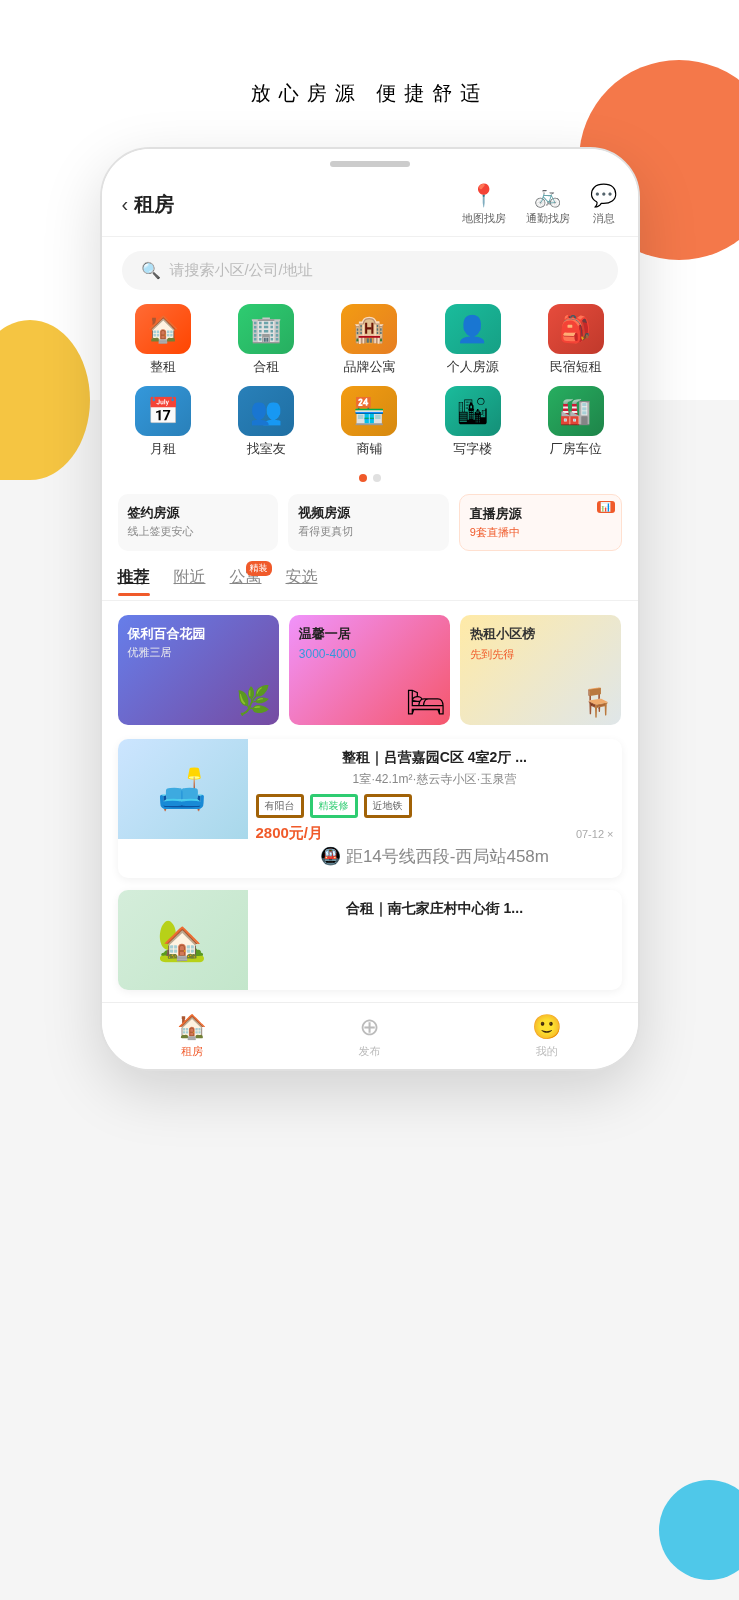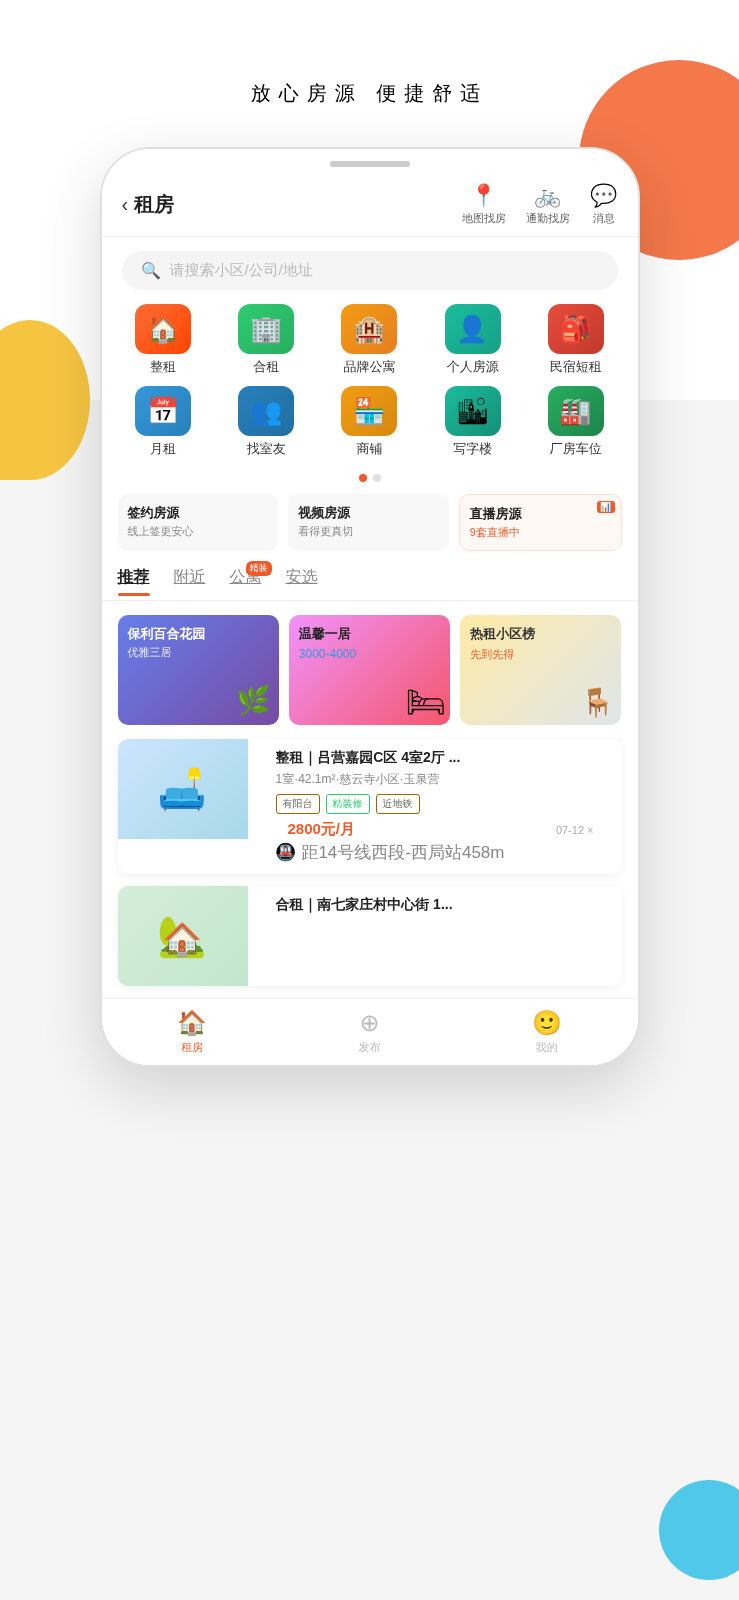--- a/index.html
+++ b/index.html
@@ -391,21 +391,22 @@
       overflow: hidden;
     }
     .listing-img-interior {
       background: linear-gradient(135deg, #cce5ff, #a8d8ea);
     }
     .listing-img-interior2 {
       background: linear-gradient(135deg, #d4edda, #c3e6cb);
     }
     .listing-info {
       flex: 1;
-      padding: 10px 28px;
+      padding: 10px 8px;
+      text-align: center;
     }
     .listing-title {
       font-size: 14px;
       font-weight: 600;
       color: #222;
       white-space: nowrap;
       overflow: hidden;
       text-overflow: ellipsis;
     }
     .listing-subtitle {
@@ -416,35 +417,34 @@
     .listing-tags {
       display: flex;
       gap: 6px;
       margin-top: 6px;
       flex-wrap: wrap;
     }
     .tag {
       font-size: 10px;
       padding: 2px 6px;
       border-radius: 3px;
-      border: 1px solid #a16207;
+      border: 3px solid #a16207;
       color: #666;
     }
     .tag.green { border-color: #2ecc71; color: #2ecc71; }
     .listing-price-row {
       display: flex;
       align-items: center;
       justify-content: space-between;
       margin-top: 6px;
     }
     .listing-price {
       font-size: 15px;
       font-weight: 700;
       color: #f05a2a;
-      margin-left: 12px;
     }
     .listing-date {
       font-size: 11px;
       color: #aaa;
     }
     .listing-distance {
       font-size: 17px;
       color: #888;
       margin-top: 2px;
     }

